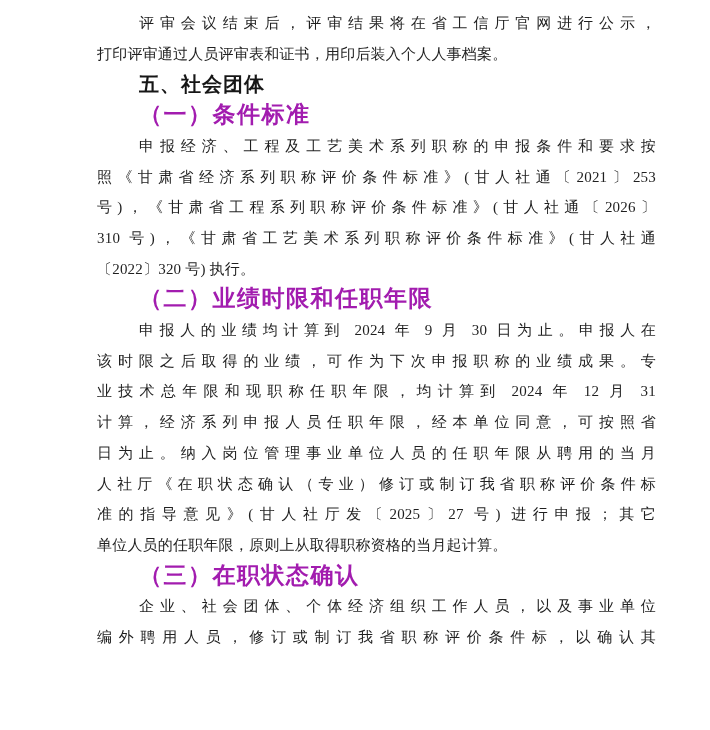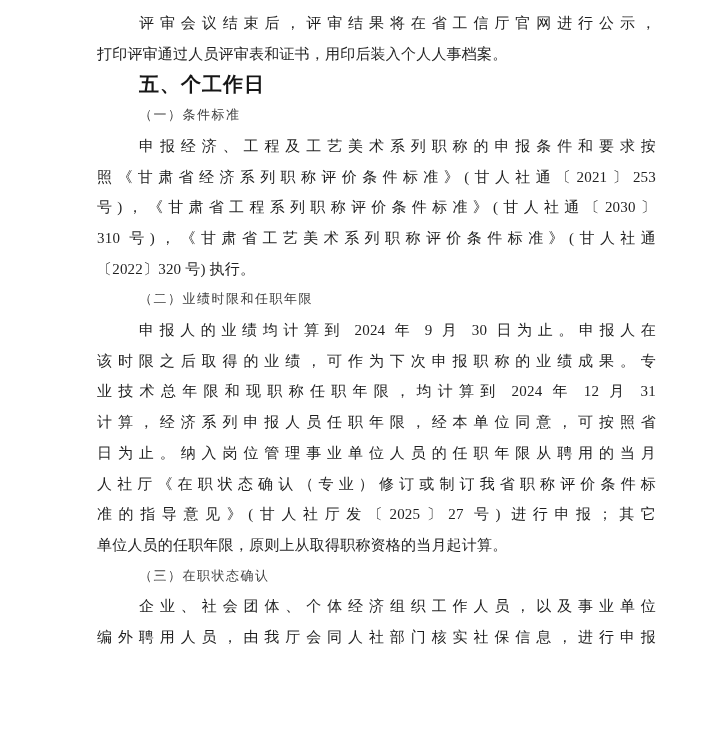--- a/index.html
+++ b/index.html
@@ -38,46 +38,46 @@
     
   }
   .line.section-heading {
     font-family: "Liberation Sans", "DejaVu Sans", sans-serif;
     font-weight: 700;
     font-size: 20px;
     letter-spacing: 1px;
     color: #161616;
   }
   .line.sub-heading {
-    font-weight: 400;
-    font-size: 13px;
+    font-weight: 700;
+    font-size: 23px;
     letter-spacing: 1.5px;
-    color: #404040;
+    color: #a21caf;
   }
 </style>
 </head>
 <body>
 
 <div class="page">
   <div class="text-block">
       <div class="line body indent fill">评审会议结束后，评审结果将在省工信厅官网进行公示，</div>
       <div class="line body">打印评审通过人员评审表和证书，用印后装入个人人事档案。</div>
-      <div class="line section-heading indent">五、个工作日</div>
+      <div class="line section-heading indent">五、社会团体</div>
       <div class="line sub-heading indent">（一）条件标准</div>
       <div class="line body indent fill">申报经济、工程及工艺美术系列职称的申报条件和要求按</div>
       <div class="line body fill">照《甘肃省经济系列职称评价条件标准》(甘人社通〔2021〕253</div>
-      <div class="line body fill">号)，《甘肃省工程系列职称评价条件标准》(甘人社通〔2030〕</div>
+      <div class="line body fill">号)，《甘肃省工程系列职称评价条件标准》(甘人社通〔2026〕</div>
       <div class="line body fill">310 号)，《甘肃省工艺美术系列职称评价条件标准》(甘人社通</div>
       <div class="line body">〔2022〕320 号) 执行。</div>
       <div class="line sub-heading indent">（二）业绩时限和任职年限</div>
       <div class="line body indent fill">申报人的业绩均计算到 2024 年 9 月 30 日为止。申报人在</div>
       <div class="line body fill">该时限之后取得的业绩，可作为下次申报职称的业绩成果。专</div>
       <div class="line body fill">业技术总年限和现职称任职年限，均计算到 2024 年 12 月 31</div>
       <div class="line body fill">计算，经济系列申报人员任职年限，经本单位同意，可按照省</div>
       <div class="line body fill">日为止。纳入岗位管理事业单位人员的任职年限从聘用的当月</div>
       <div class="line body fill">人社厅《在职状态确认（专业）修订或制订我省职称评价条件标</div>
       <div class="line body fill">准的指导意见》(甘人社厅发〔2025〕27 号) 进行申报；其它</div>
       <div class="line body">单位人员的任职年限，原则上从取得职称资格的当月起计算。</div>
       <div class="line sub-heading indent">（三）在职状态确认</div>
       <div class="line body indent fill">企业、社会团体、个体经济组织工作人员，以及事业单位</div>
-      <div class="line body fill">编外聘用人员，由我厅会同人社部门核实社保信息，进行申报</div>
+      <div class="line body fill">编外聘用人员，修订或制订我省职称评价条件标，以确认其</div>
     </div>
 </div>
 
 </body></html>

